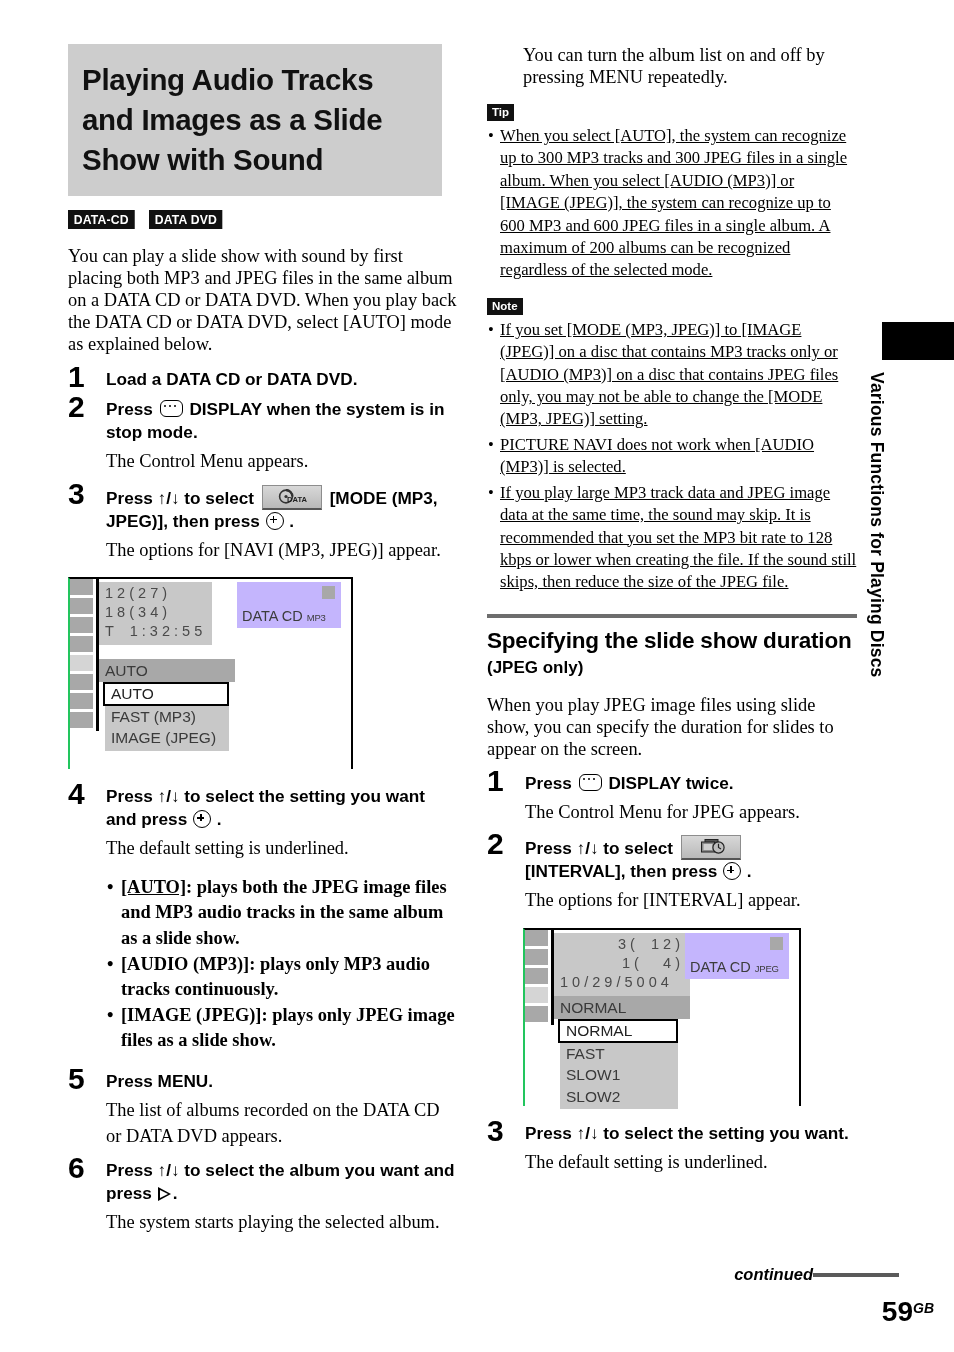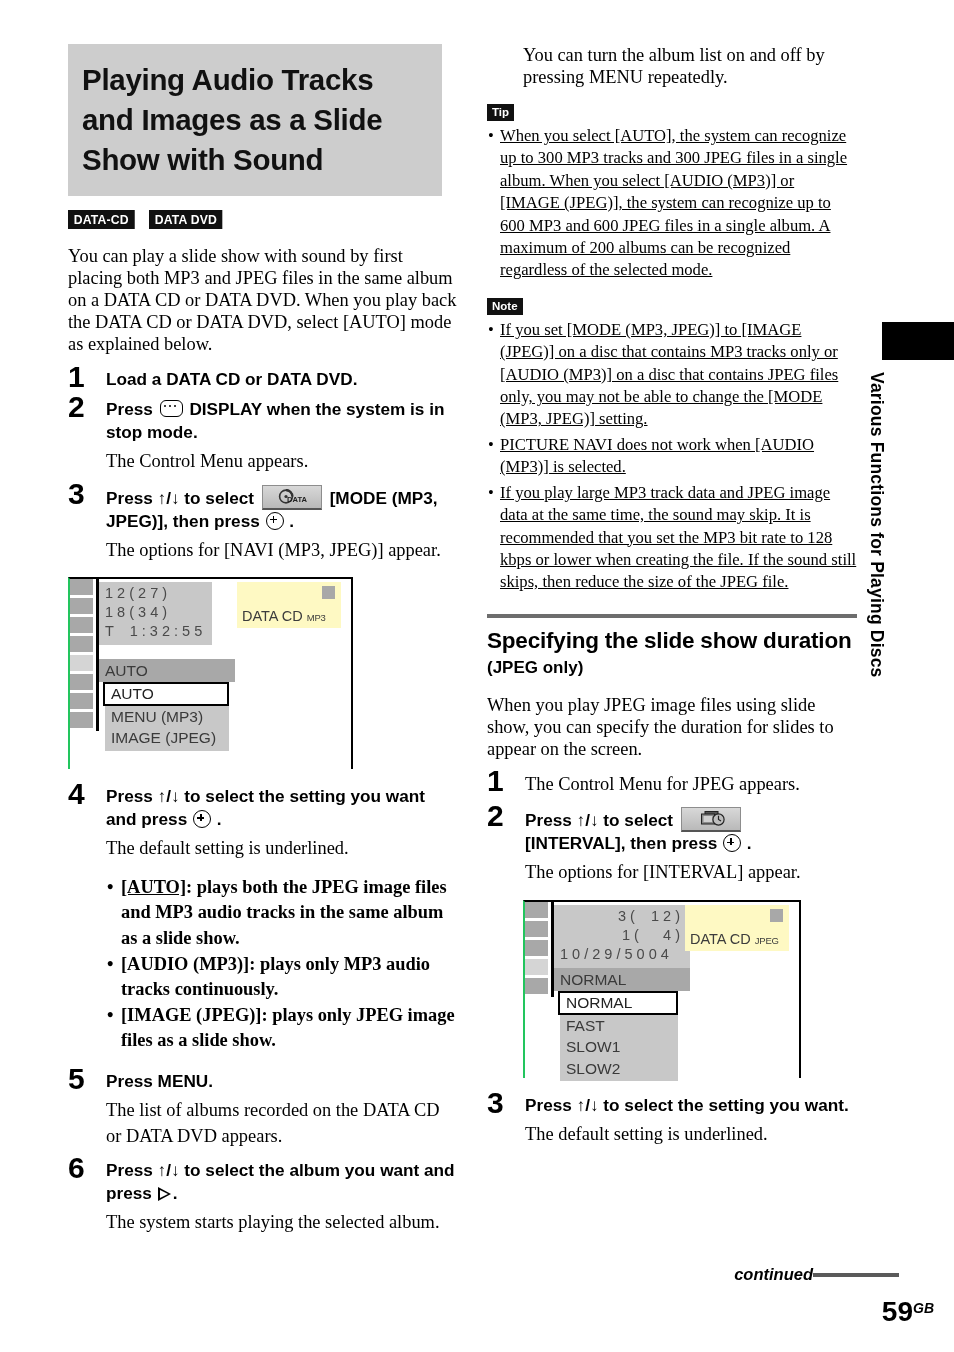--- a/index.html
+++ b/index.html
@@ -326,21 +326,21 @@
     width: 126px;
     box-sizing: border-box;
     color: #222;
   }
   .osd-disc {
     position: absolute;
     right: 10px;
     top: 3px;
     width: 104px;
     height: 46px;
-    background: #fef9c3;
+    background: #c4b5fd;
     text-align: center;
   }
   .osd-disc .sq {
     position: absolute;
     right: 6px;
     top: 4px;
     width: 13px;
     height: 13px;
     background: #a8a8a8;
   }
@@ -480,21 +480,21 @@
           <div class="osd-cell"></div>
         </div>
       <div class="osd-main">
         <div class="osd-info"><span>1 2 ( 2 7 )</span>
 <span>1 8 ( 3 4 )</span>
 <span>T    1 : 3 2 : 5 5</span></div>
         <div style="height:14px"></div>
         <div class="osd-cur">AUTO</div>
         <div class="osd-list">
           <div class="opt sel">AUTO</div>
-          <div class="opt">MENU (MP3)</div>
+          <div class="opt">FAST (MP3)</div>
           <div class="opt">IMAGE (JPEG)</div>
         </div>
       </div>
       <div class="osd-disc">
         <div class="sq"></div>
         <div class="lbl"><span>DATA CD</span> <sup>MP3</sup></div>
       </div>
     </div>
 
     <div class="step" style="margin-top:16px;">
@@ -550,20 +550,25 @@
     </div>
 
     <div class="sec-rule"></div>
     <div class="sec-title">Specifying the slide show duration</div>
     <div class="sec-sub">(JPEG only)</div>
 
     <p class="body-p">When you play JPEG image files using slide show, you can specify the duration for slides to appear on the screen.</p>
 
     <div class="step" style="margin-top:12px;">
       <div class="step-num">1</div>
+      <div class="step-head">
+        <span>Press</span>
+        <span class="ic-display"><i></i><i></i><i></i></span>
+        <span>DISPLAY twice.</span>
+      </div>
       <div class="step-body">The Control Menu for JPEG appears.</div>
     </div>
 
     <div class="step" style="margin-top:10px;">
       <div class="step-num">2</div>
       <div class="step-head">
         <span>Press ↑/↓ to select</span>
         <span class="ic-btn">
           <svg width="36" height="18" viewBox="0 0 36 18">
             <rect x="12" y="1.5" width="13" height="9" fill="#555" stroke="#222" stroke-width="1"></rect>

